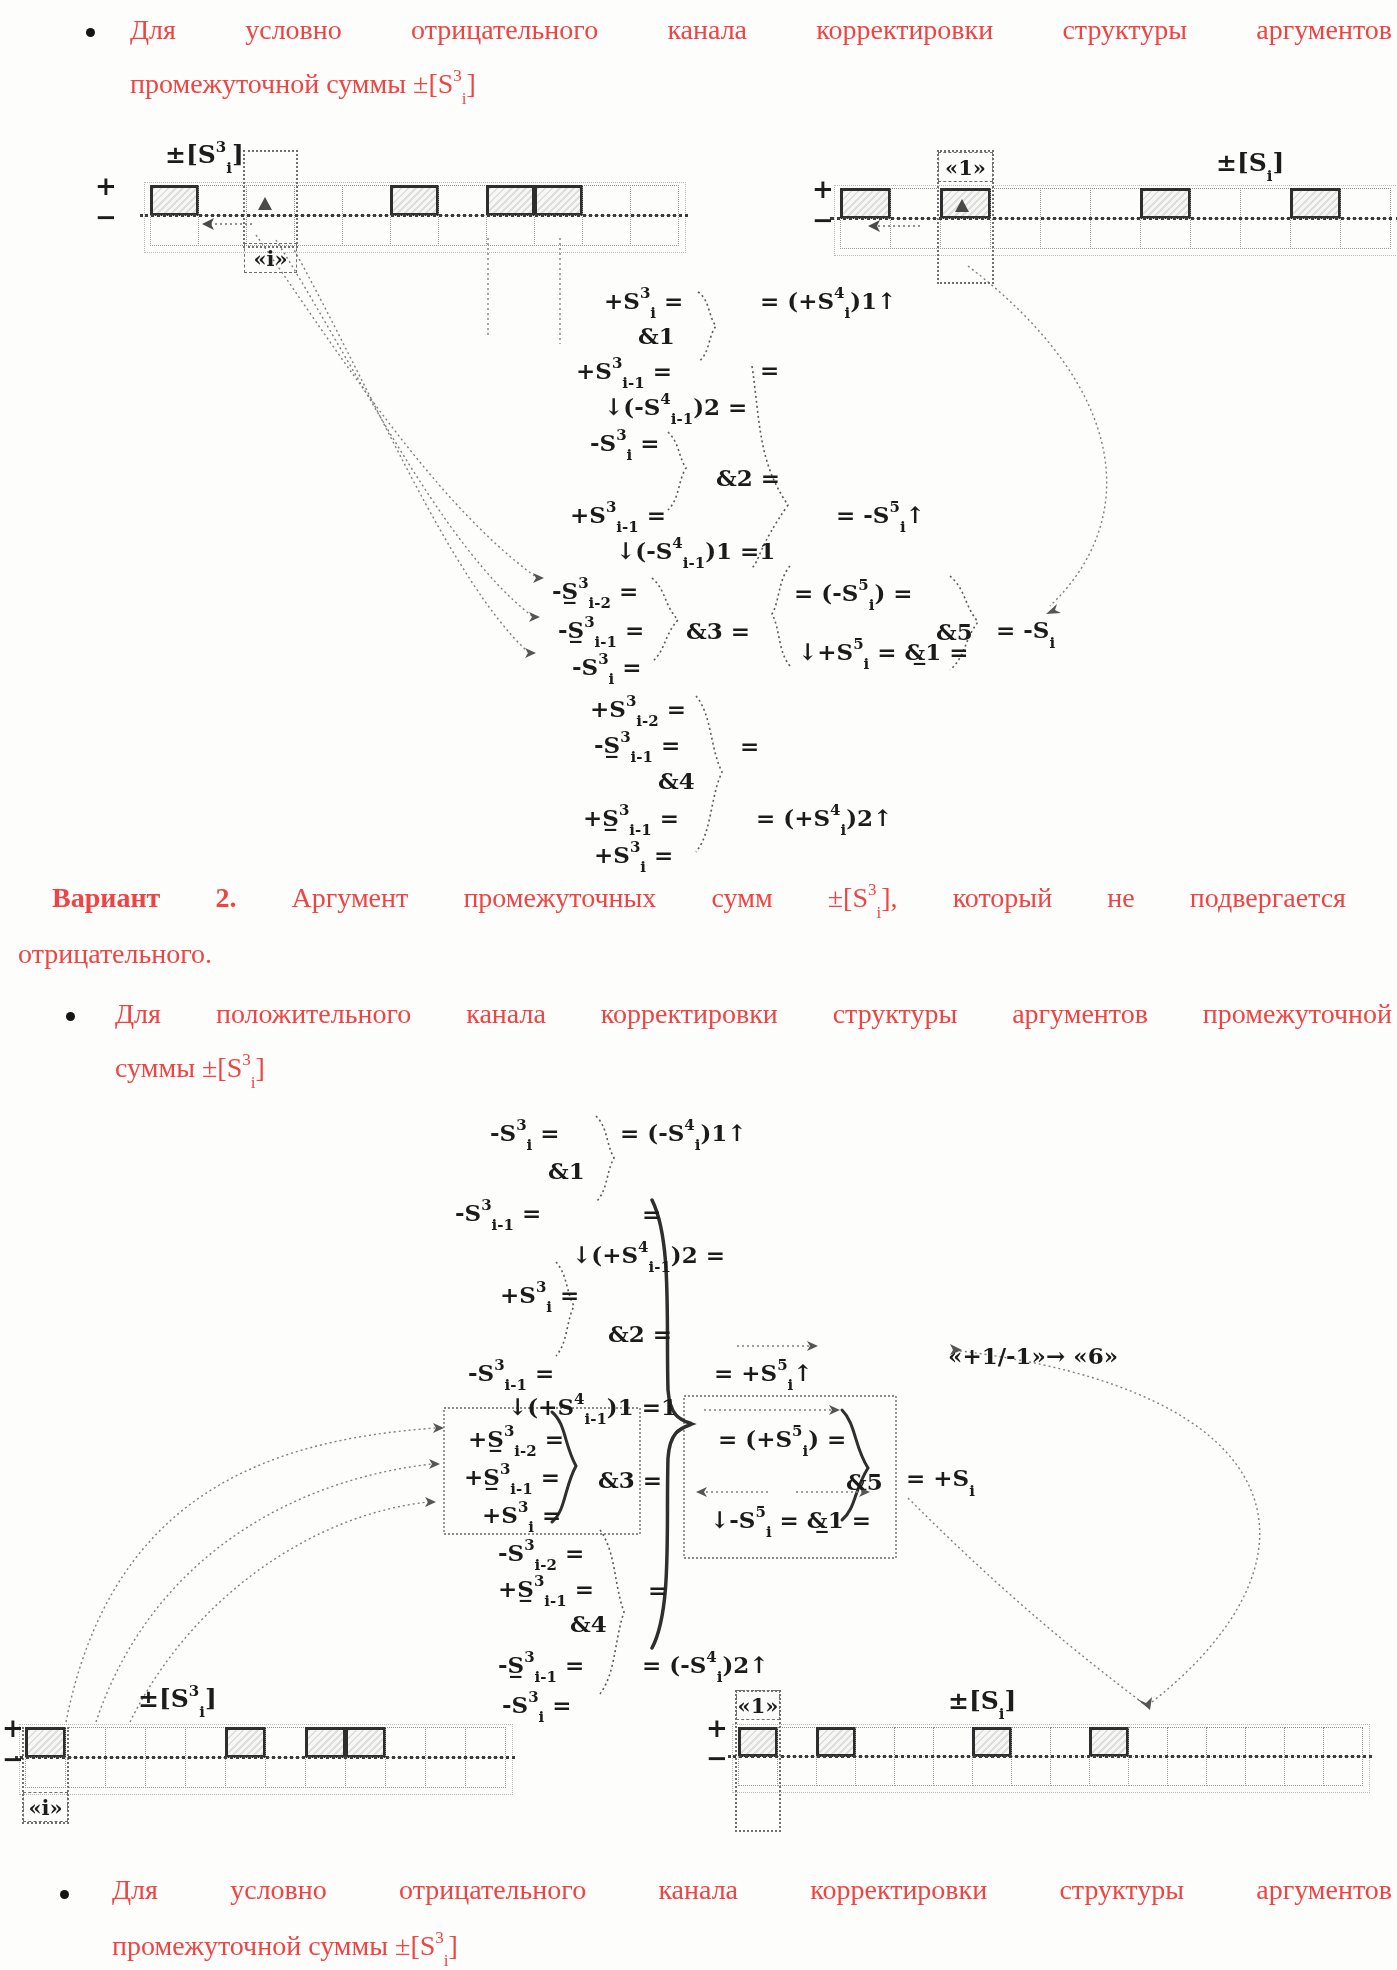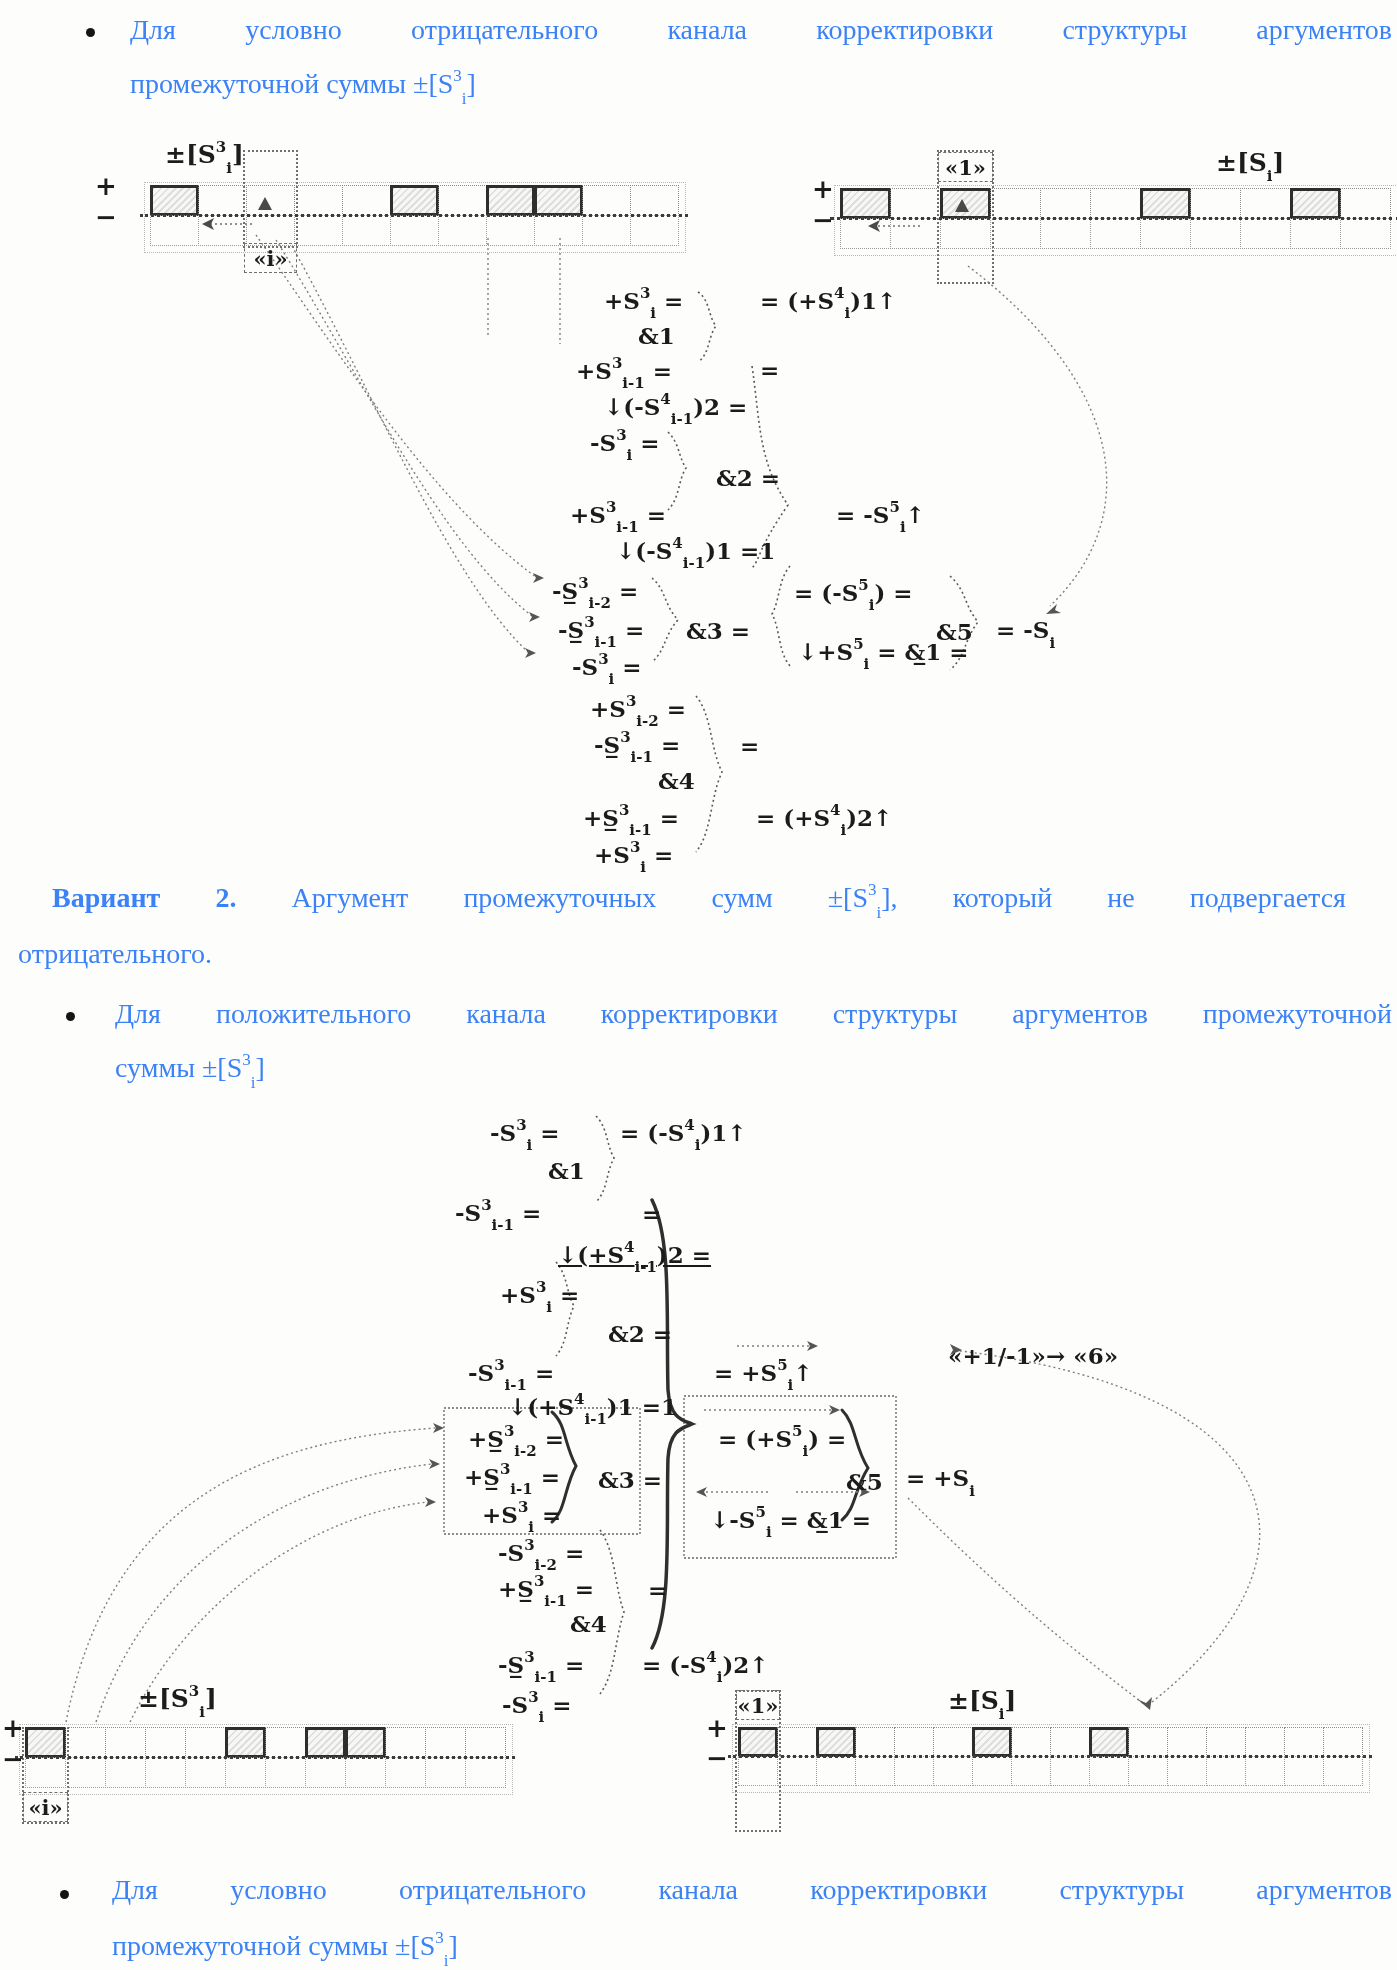--- a/index.html
+++ b/index.html
@@ -1,18 +1,18 @@
 <!DOCTYPE html>
 <html><head>
 <meta charset="utf-8">
 <style>
   html,body{margin:0;padding:0;background:#ffffff;}
   #page{position:relative;width:1397px;height:1970px;background:#fdfdfb;overflow:hidden;
         font-family:"Liberation Serif","DejaVu Serif",serif;color:#1c1c1c;}
-  .para{position:absolute;font-size:28px;line-height:1.25;color:#3b82f6;}
+  .para{position:absolute;font-size:28px;line-height:1.25;color:#ef4444;}
   .just{text-align:justify;text-align-last:justify;}
   .dot{position:absolute;width:9px;height:9px;border-radius:50%;background:#151515;}
   .b{font-weight:bold;}
   .f{position:absolute;font:bold 23px "DejaVu Serif","Liberation Serif",serif;color:#1b1b1b;white-space:nowrap;z-index:3;}
   .f sup,.reg-label sup,.para sup{font-size:15px;position:relative;top:-2px;}
   .f sub,.reg-label sub,.para sub{font-size:15px;position:relative;top:4px;}
   .para sup{font-size:17px;} .para sub{font-size:17px;}
   .reg-label{position:absolute;font:bold 25px "DejaVu Serif","Liberation Serif",serif;white-space:nowrap;z-index:3;}
   .sign{position:absolute;font:bold 26px "DejaVu Serif",serif;line-height:1;z-index:3;}
   .cell{position:absolute;border:1px dotted #8d8d8d;box-sizing:border-box;z-index:2;}
@@ -207,21 +207,21 @@
   <span class="dot" style="left:66px;top:1012px;"></span>
   <div class="para just" style="left:115px;top:996px;width:1277px;">Для положительного канала корректировки структуры аргументов промежуточной</div>
   <div class="para" style="left:115px;top:1050px;">суммы ±[S<sup>3</sup><sub>i</sub>]</div>
 
   <div id="block2">
       <div class="f" style="left: 490px; top: 1118px;">-S<sup>3</sup><sub>i</sub> =</div>
       <div class="f" style="left: 620px; top: 1118px;">= (-S<sup>4</sup><sub>i</sub>)1↑</div>
       <div class="f" style="left: 548px; top: 1157px;">&amp;1</div>
       <div class="f" style="left: 455px; top: 1198px;">-S<sup>3</sup><sub>i-1</sub> =</div>
       <div class="f" style="left: 642px; top: 1200px;">=</div>
-      <div class="f" style="left: 558px; top: 1240px; text-decoration: underline;">↓(+S<sup>4</sup><sub>i-1</sub>)2 =</div>
+      <div class="f" style="left: 572px; top: 1240px;">↓(+S<sup>4</sup><sub>i-1</sub>)2 =</div>
       <div class="f" style="left: 500px; top: 1280px;">+S<sup>3</sup><sub>i</sub> =</div>
       <div class="f" style="left: 608px; top: 1320px;">&amp;2 =</div>
       <div class="f" style="left: 468px; top: 1358px;">-S<sup>3</sup><sub>i-1</sub> =</div>
       <div class="f" style="left: 714px; top: 1358px;">= +S<sup>5</sup><sub>i</sub>↑</div>
       <div class="f" style="left: 508px; top: 1392px;">↓(+S<sup>4</sup><sub>i-1</sub>)1 =1</div>
       <div class="f" style="left: 468px; top: 1424px;">+S̲<sup>3</sup><sub>i-2</sub> =</div>
       <div class="f" style="left: 464px; top: 1462px;">+S̲<sup>3</sup><sub>i-1</sub> =</div>
       <div class="f" style="left: 598px; top: 1466px;">&amp;3 =</div>
       <div class="f" style="left: 482px; top: 1500px;">+S<sup>3</sup><sub>i</sub> =</div>
       <div class="f" style="left: 718px; top: 1424px;">= (+S<sup>5</sup><sub>i</sub>) =</div>

